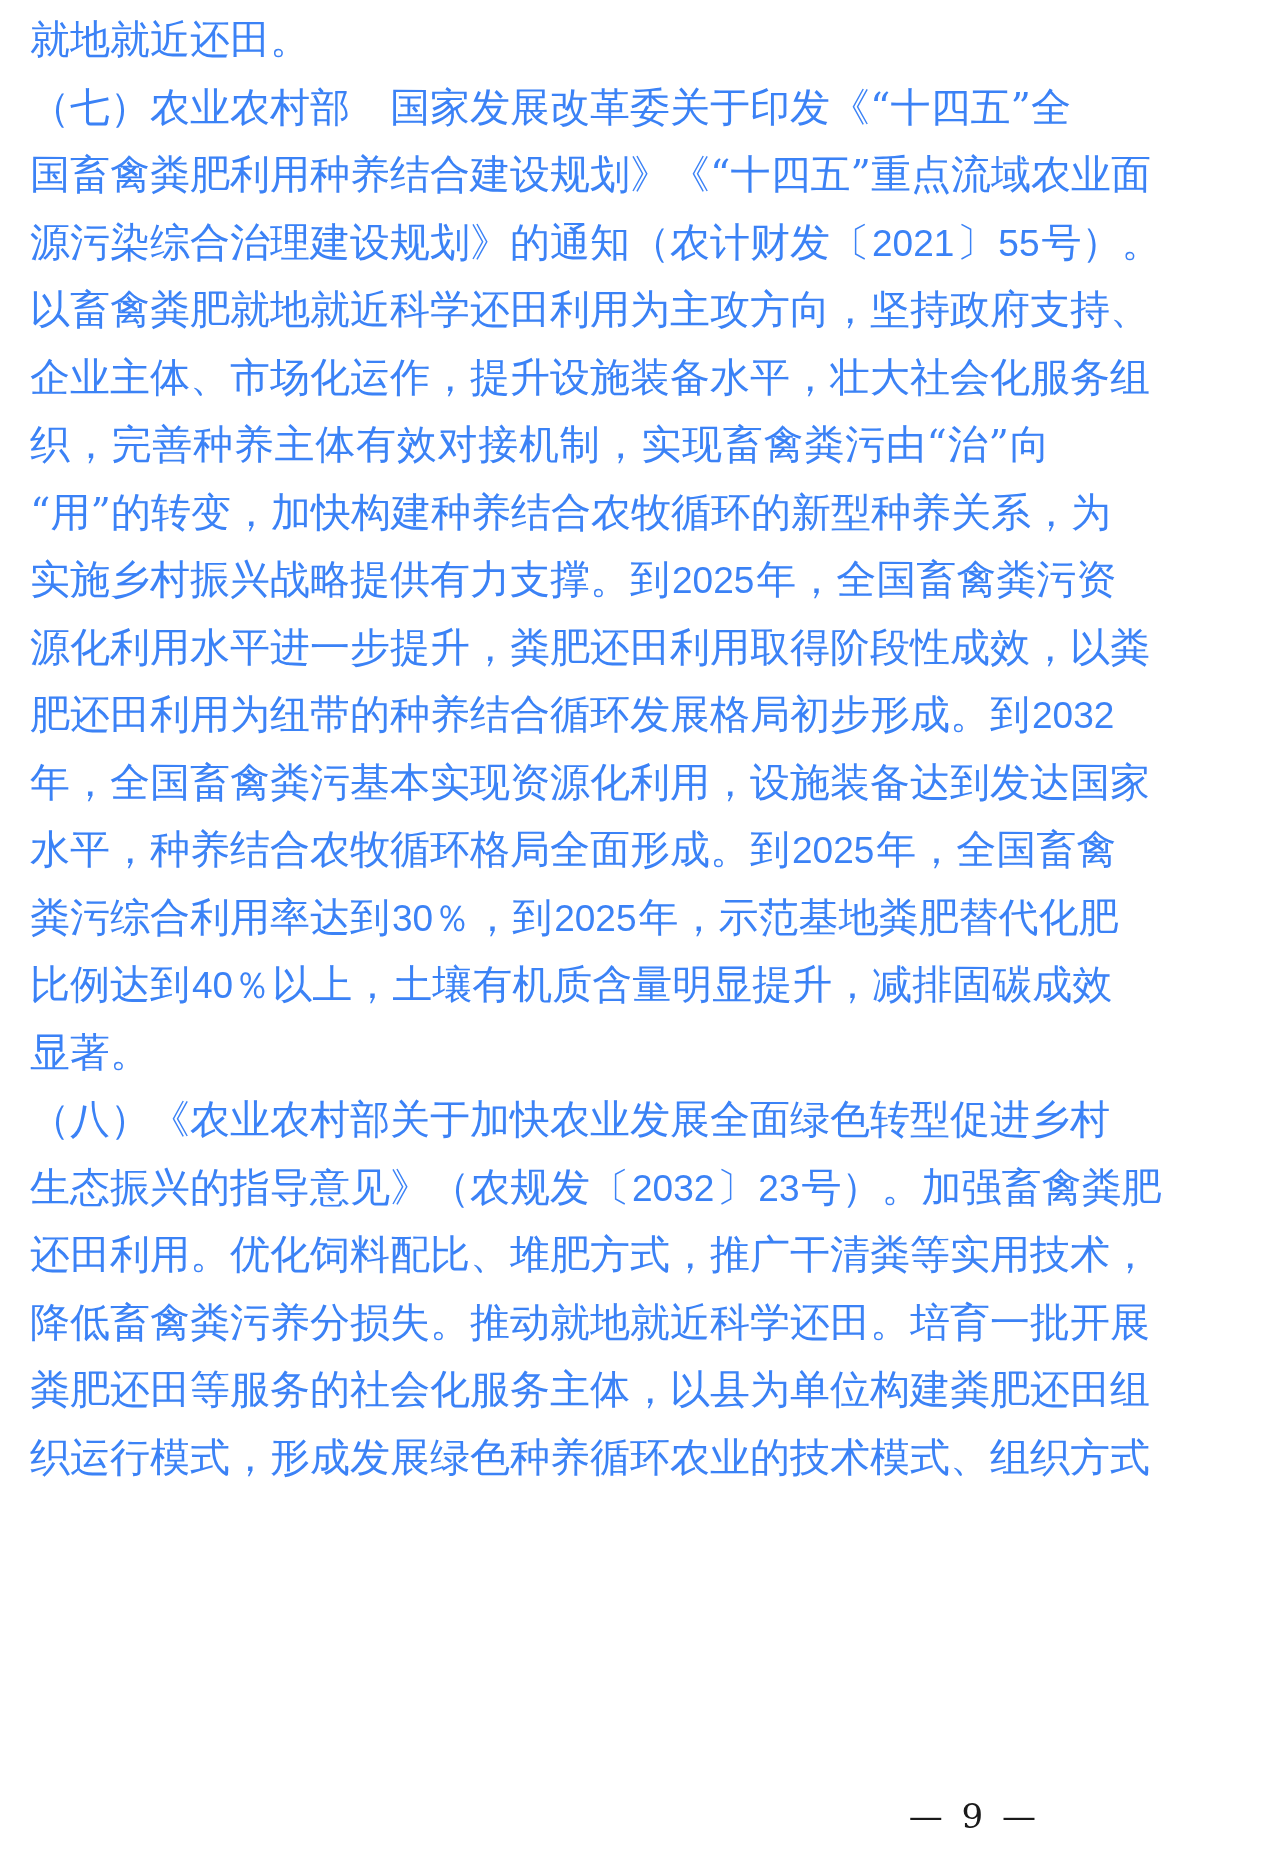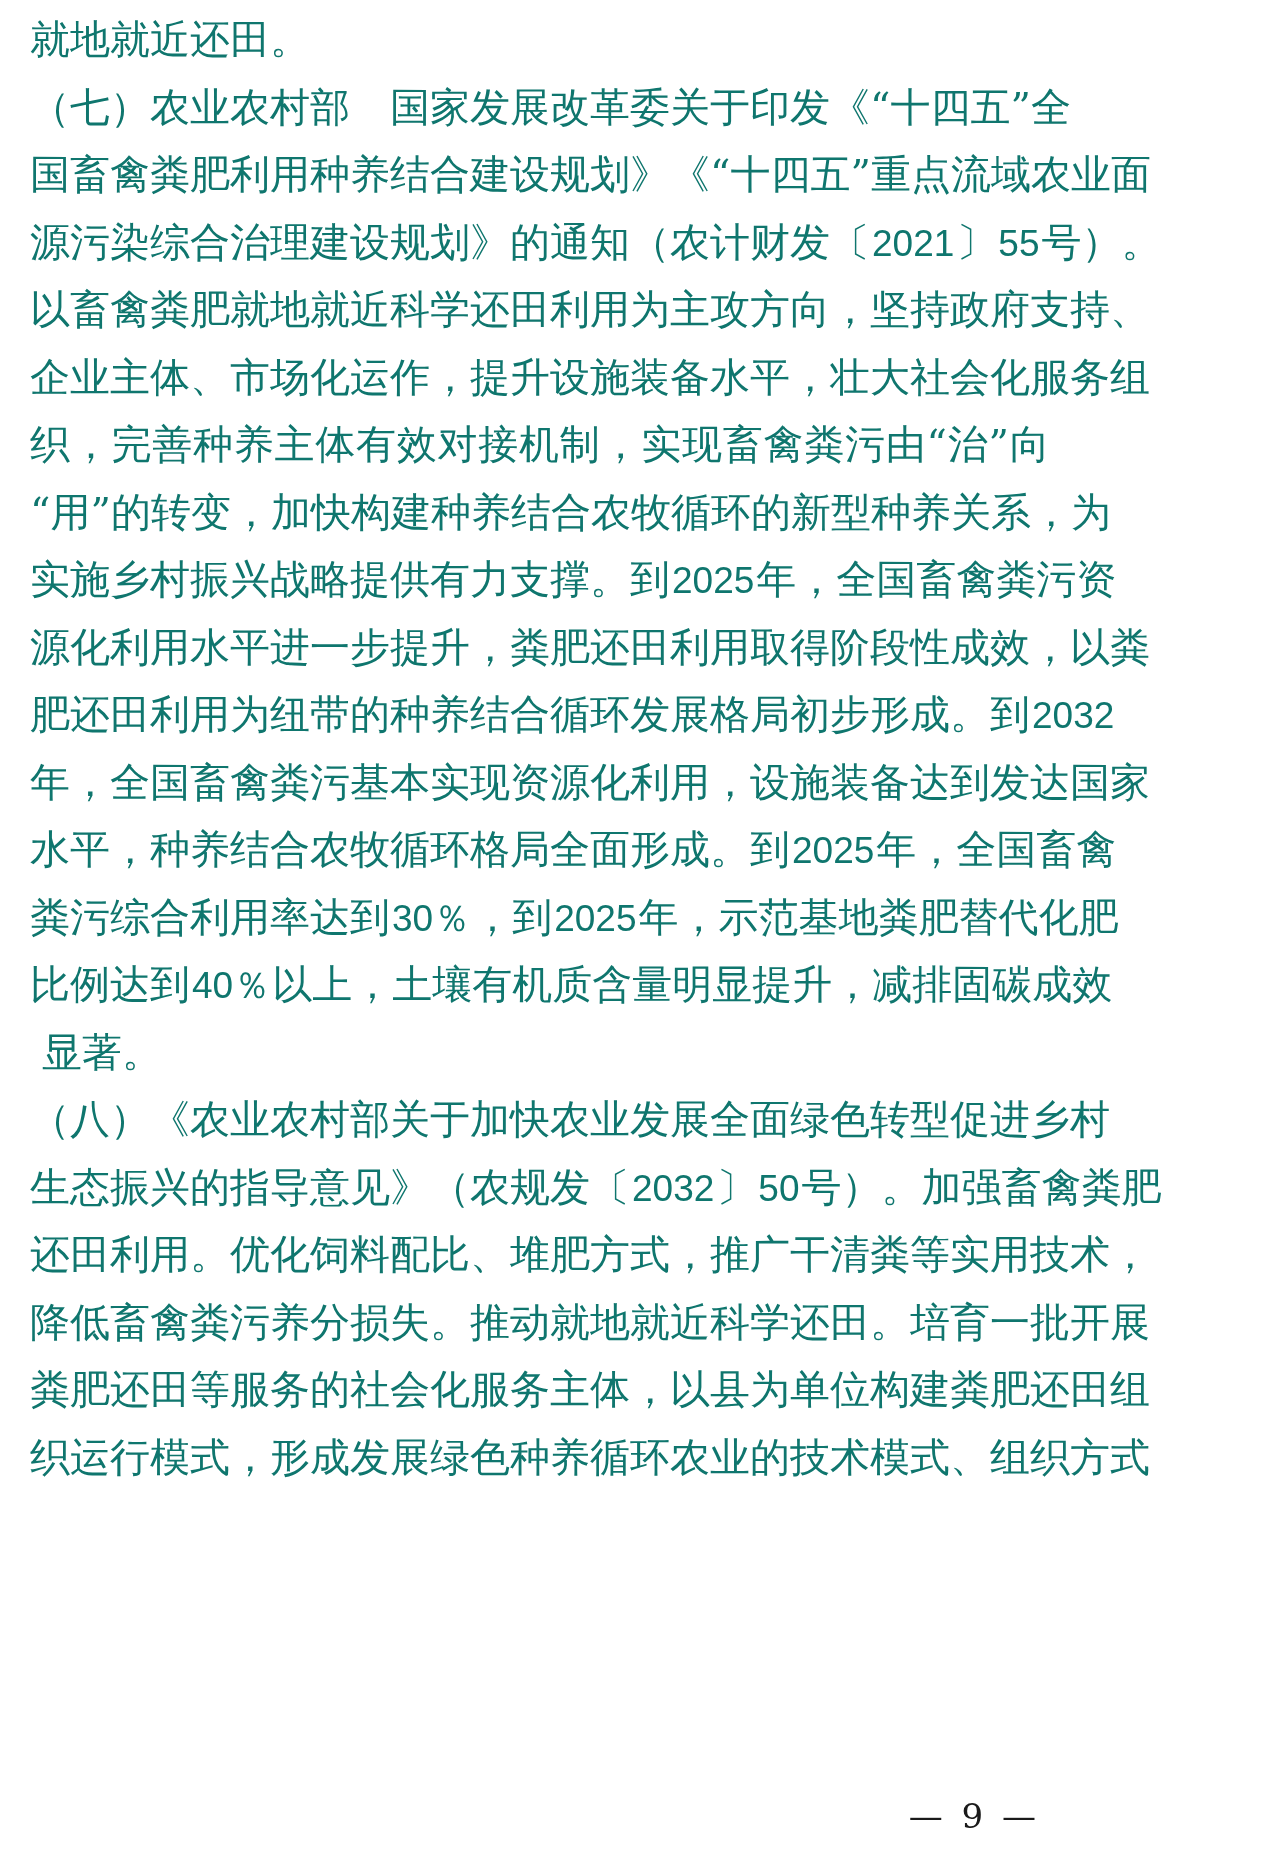--- a/index.html
+++ b/index.html
@@ -33,21 +33,21 @@
     width: 1020px;
     height: 1780px;
   }
 
   .doc-line {
     display: block;
     width: 1020px;
     height: 67.5px;
     line-height: 67.5px;
     font-size: 40px;
-    color: #0f766e;
+    color: #3b82f6;
     white-space: nowrap;
     letter-spacing: 0px;
     font-family: "DejaVu Serif", "Liberation Serif", serif;
     font-weight: 400;
   }
 
   
   .doc-line.justify {
     display: flex;
     justify-content: space-between;
@@ -504,21 +504,21 @@
         <span class="ch">提</span>
         <span class="ch">升</span>
         <span class="ch">，</span>
         <span class="ch">减</span>
         <span class="ch">排</span>
         <span class="ch">固</span>
         <span class="ch">碳</span>
         <span class="ch">成</span>
         <span class="ch">效</span>
       </div>
-      <div class="doc-line ragged" style="position: absolute; left: 12px; top: 1018.5px;"><span class="ch">显</span><span class="ch">著</span><span class="ch">。</span></div>
+      <div class="doc-line ragged" style="position: absolute; left: 0px; top: 1018.5px;"><span class="ch">显</span><span class="ch">著</span><span class="ch">。</span></div>
       <div class="doc-line justify" style="position: absolute; left: 0px; top: 1086px;">
         <span class="ch">（</span>
         <span class="ch">八</span>
         <span class="ch">）</span>
         <span class="ch">《</span>
         <span class="ch">农</span>
         <span class="ch">业</span>
         <span class="ch">农</span>
         <span class="ch">村</span>
         <span class="ch">部</span>
@@ -552,21 +552,21 @@
         <span class="ch">意</span>
         <span class="ch">见</span>
         <span class="ch">》</span>
         <span class="ch">（</span>
         <span class="ch">农</span>
         <span class="ch">规</span>
         <span class="ch">发</span>
         <span class="ch">〔</span>
         <span class="ch lat">2032</span>
         <span class="ch">〕</span>
-        <span class="ch lat">50</span>
+        <span class="ch lat">23</span>
         <span class="ch">号</span>
         <span class="ch">）</span>
         <span class="ch">。</span>
         <span class="ch">加</span>
         <span class="ch">强</span>
         <span class="ch">畜</span>
         <span class="ch">禽</span>
         <span class="ch">粪</span>
         <span class="ch">肥</span>
       </div>

